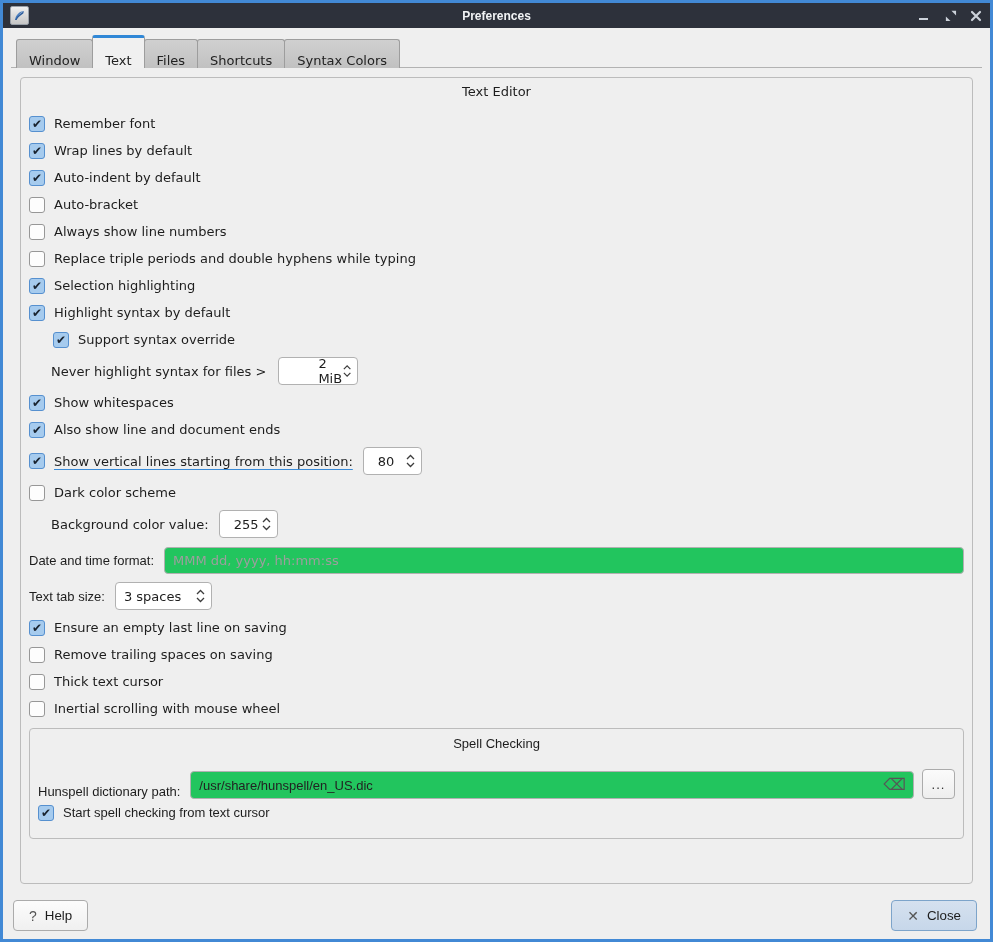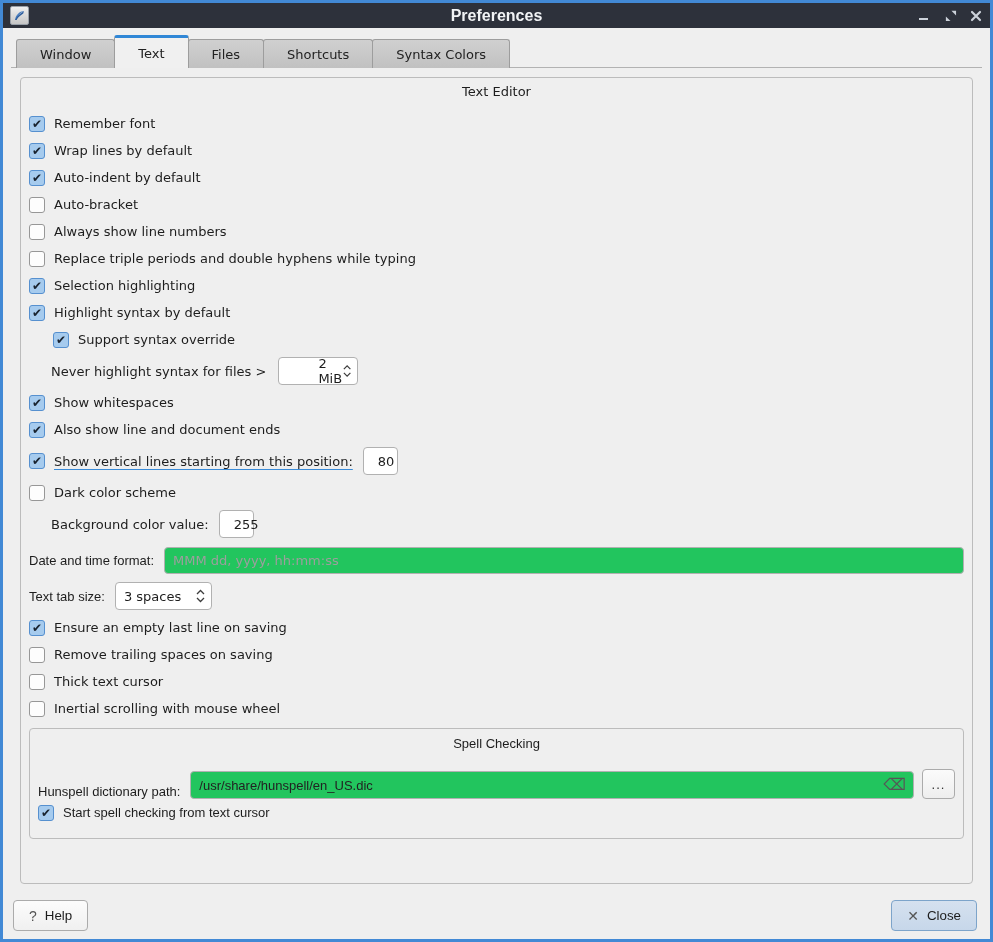--- a/index.html
+++ b/index.html
@@ -7,32 +7,32 @@
   body { font-family:"DejaVu Sans", sans-serif; font-size:13px; color:#1d1d1d; }
   .narrow { font-family:"Liberation Sans", sans-serif; }
 
   .window { position:relative; width:993px; height:942px; border:3px solid #4289d5;
             background:#efefef; overflow:hidden; }
 
   
   .titlebar { position:relative; height:25px; background:#2d313b; display:flex;
               align-items:center; justify-content:space-between; padding:0 7px; }
   .titlebar-title { position:absolute; left:0; right:0; text-align:center; color:#f1f3f5;
-              font-weight:bold; font-size:16px; font-family:"Liberation Sans",sans-serif;
+              font-weight:bold; font-size:12px; font-family:"Liberation Sans",sans-serif;
               pointer-events:none; }
   .app-icon-btn { width:19px; height:19px; background:linear-gradient(#efefef,#c6c6c6);
               border:1px solid #99a0a9; border-radius:2px; display:flex; align-items:center;
               justify-content:center; z-index:1; }
   .win-controls { display:flex; gap:12px; align-items:center; z-index:1; }
   .win-btn { display:flex; align-items:center; justify-content:center; width:14px; height:14px; }
 
   
   .tabbar { display:flex; align-items:flex-end; margin:7px 0 0 13px; position:relative;
             z-index:2; margin-bottom:-1px; }
-  .tab { height:29px; padding:0 23px; display:flex; align-items:center;
+  .tab { height:29px; padding:0 12px; display:flex; align-items:flex-end;
          background:linear-gradient(#d0d0d0,#c1c1c1); border:1px solid #9d9d9d;
          border-bottom:none; border-top-left-radius:3px; border-top-right-radius:3px;
          margin-right:-1px; color:#222; cursor:default; }
   .tab.active { height:33px; background:#f0f0f0; border-top:3px solid #3087d6; z-index:3; }
   .pane-line { height:1px; background:#b2b2b2; margin:0 8px; }
 
   
   .groupbox { position:relative; margin:9px 17px 0; border:1px solid #bcbcbc;
               border-radius:4px; height:807px; padding:5px 8px 0; }
   .groupbox-title { text-align:center; height:18px; line-height:18px; margin-bottom:9px; }
@@ -51,21 +51,21 @@
   .row.checked .cb .mark { display:block; }
   .lbl { white-space:nowrap; }
   .u-link { text-decoration:underline; text-decoration-color:#3a8bd8;
             text-decoration-thickness:1px; text-underline-offset:3px; }
 
   
   .spin { display:inline-flex; align-items:center; height:28px; background:#fff;
           border:1px solid #b1b1b1; border-radius:4px; padding:0 5px 0 8px;
           justify-content:space-between; flex:none; }
   .spin-val { flex:1; }
-  .w80 { width:80px;padding-left:39px; } .w59 { width:35px;padding-left:14px; } .w97 { width:97px; }
+  .w80 { width:80px;padding-left:39px; } .w59 { width:59px;padding-left:14px; } .w97 { width:97px; }
   .ml12 { margin-left:12px; } .ml10 { margin-left:10px; }
 
   
   .text-input { height:27px; background:#22c55e; border:1px solid #b1b1b1; border-radius:4px;
                 padding:0 8px; font:inherit; color:#222; outline:none; }
   .text-input::placeholder { color:#9e9e9e; }
   .date-input { flex:1; margin-left:10px; }
 
   
   .spellbox { margin-top:6px; border:1px solid #bcbcbc; border-radius:4px;

